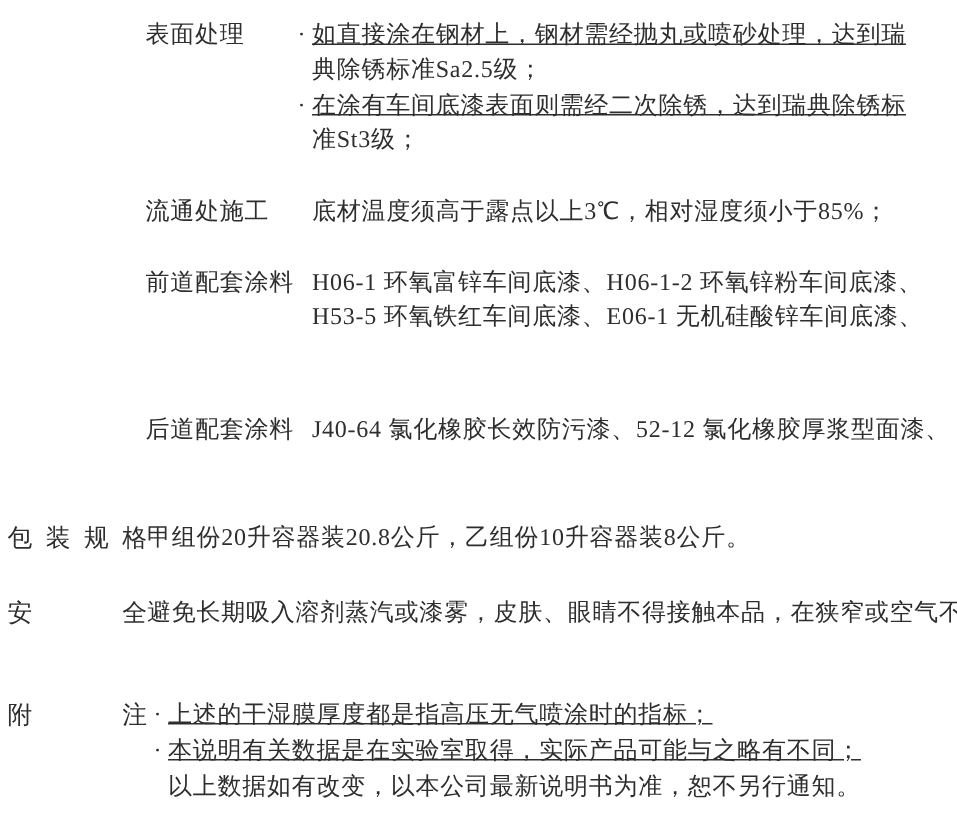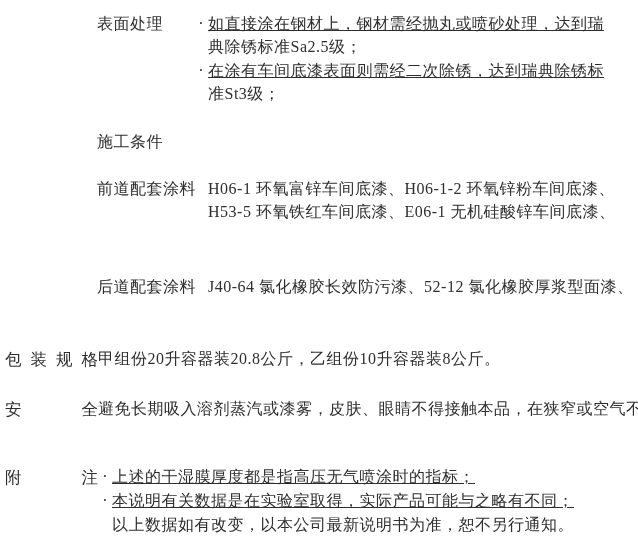--- a/index.html
+++ b/index.html
@@ -54,21 +54,22 @@
     <span class="bu">·</span>
       <span class="tx">如直接涂在钢材上，钢材需经抛丸或喷砂处理，达到瑞</span>
   </div>
   <div class="t" style="left:208px; top:37px">典除锈标准Sa2.5级；</div>
   <div class="t bl" style="left:194px; top:61px">
     <span class="bu">·</span>
       <span class="tx">在涂有车间底漆表面则需经二次除锈，达到瑞典除锈标</span>
   </div>
   <div class="t" style="left:208px; top:84px">准St3级；</div>
 
-  <div class="t l2" style="top:132px">施工条件</div>
+  <div class="t l2" style="top:132px">流通处施工</div>
+  <div class="t" style="left:208px; top:132px">底材温度须高于露点以上3℃，相对湿度须小于85%；</div>
 
   <div class="t l2" style="top:179px">前道配套涂料</div>
   <div class="t" style="left:208px; top:179px">H06-1 环氧富锌车间底漆、H06-1-2 环氧锌粉车间底漆、</div>
   <div class="t" style="left:208px; top:202px">H53-5 环氧铁红车间底漆、E06-1 无机硅酸锌车间底漆、</div>
 
   <div class="t l2" style="top:277px">后道配套涂料</div>
   <div class="t" style="left:208px; top:277px">J40-64 氯化橡胶长效防污漆、52-12 氯化橡胶厚浆型面漆、</div>
 
   <div class="l1" style="top:349px">包装规格</div>
   <div class="t" style="left:98px; top:349px">甲组份20升容器装20.8公斤，乙组份10升容器装8公斤。</div>

